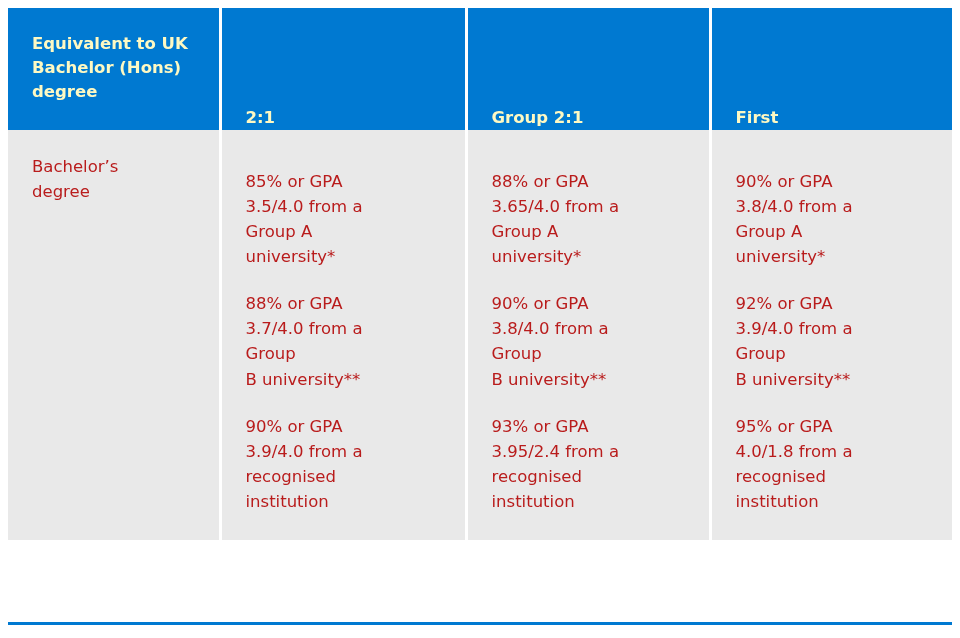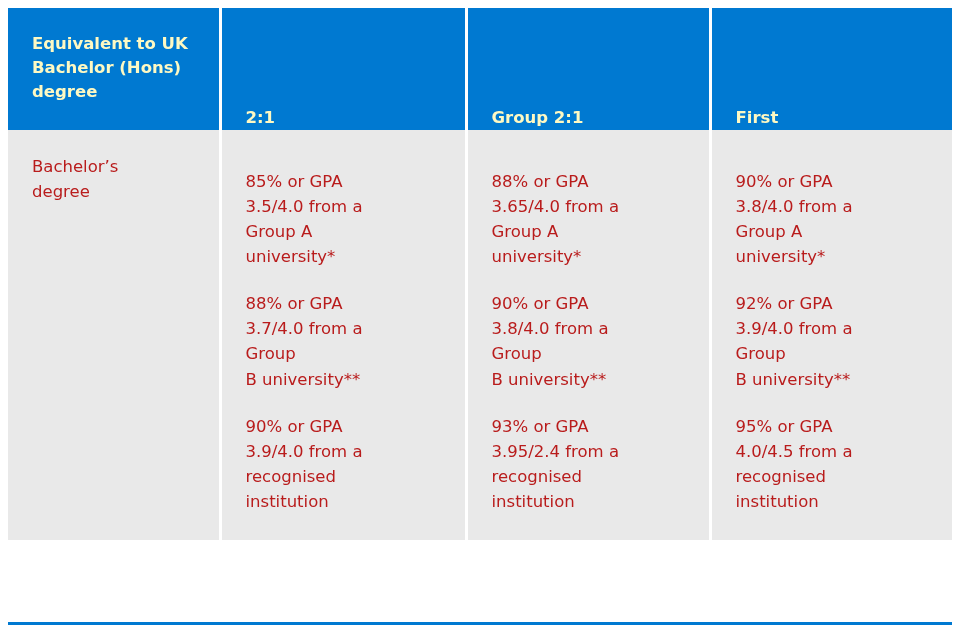--- a/index.html
+++ b/index.html
@@ -147,21 +147,21 @@
           <td>
             <p class="cell-para">90% or GPA
 3.8/4.0 from a
 Group A
 university*</p>
             <p class="cell-para">92% or GPA
 3.9/4.0 from a
 Group
 B university**</p>
             <p class="cell-para">95% or GPA
-4.0/4.5 from a
+4.0/1.8 from a
 recognised
 institution</p>
           </td>
         </tr>
       </tbody>
     </table>
   </div>
   <div class="bottom-rule"></div>
 </div>
 

